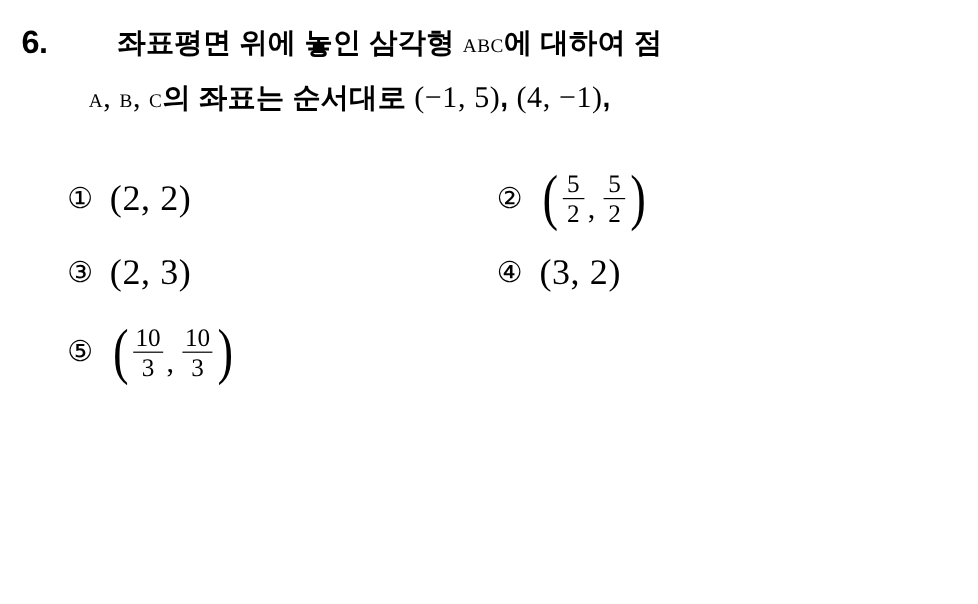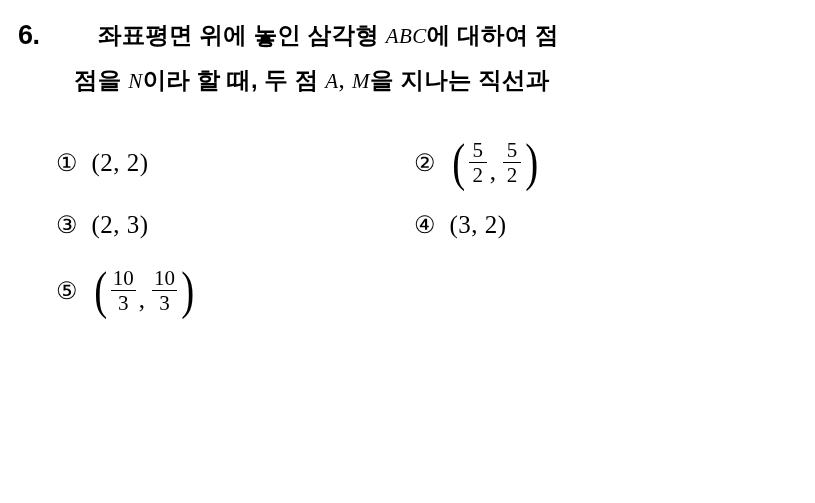--- a/index.html
+++ b/index.html
@@ -46,23 +46,22 @@
     line-height: 43px;
     white-space: nowrap;
     letter-spacing: 0.2px;
   }
   .line.first {
     text-indent: 24px;
   }
   
   .mi {
     font-family: "Liberation Serif", serif;
-    font-style: italic;
     font-weight: normal;
-    font-size: 21px;
+    font-size: 16px;
     letter-spacing: 0.5px;
   }
   .mn {
     font-family: "Liberation Serif", serif;
     font-style: normal;
     font-weight: normal;
     font-size: 25px;
     letter-spacing: 0.5px;
   }
   
@@ -85,21 +84,21 @@
   .choice.col1 { width: 358px; }
   .circnum {
     font-family: "Liberation Serif", serif;
     font-size: 24px;
     line-height: 1;
     margin-right: 14px;
     display: inline-block;
   }
   .ctext {
     font-family: "Liberation Serif", serif;
-    font-size: 25px;
+    font-size: 30px;
     letter-spacing: 0.5px;
     white-space: nowrap;
   }
   
   .paren-group {
     display: inline-flex;
     align-items: center;
     font-family: "Liberation Serif", serif;
     font-size: 25px;
   }
@@ -149,25 +148,25 @@
 <div class="page">
 
   <div class="stem">
     <span class="qnum">6.</span>
     <div class="stem-body">
 
       <div class="line first">
         <span>좌표평면 위에 놓인 삼각형 </span><span class="mi">ABC</span><span>에 대하여 점</span>
       </div>
 
-
-
       <div class="line">
-        <span>점을 </span><span class="mi">N</span><span>이라 할 때, 두 점 </span><span class="mi">A</span><span class="mn">, </span><span class="mi">M</span><span>을 지나는 직선과</span>
-      </div>
+        <span class="mi">A</span><span class="mn">, </span><span class="mi">B</span><span class="mn">, </span><span class="mi">C</span><span>의 좌표는 순서대로 </span><span class="mn">(−1, 5)</span><span>, </span><span class="mn">(4, −1)</span><span>,</span>
+      </div>
+
+
 
 
     </div>
   </div>
 
   <div class="choices">
 
     <div class="choice-row">
       <div class="choice col1">
         <span class="circnum">①</span>

